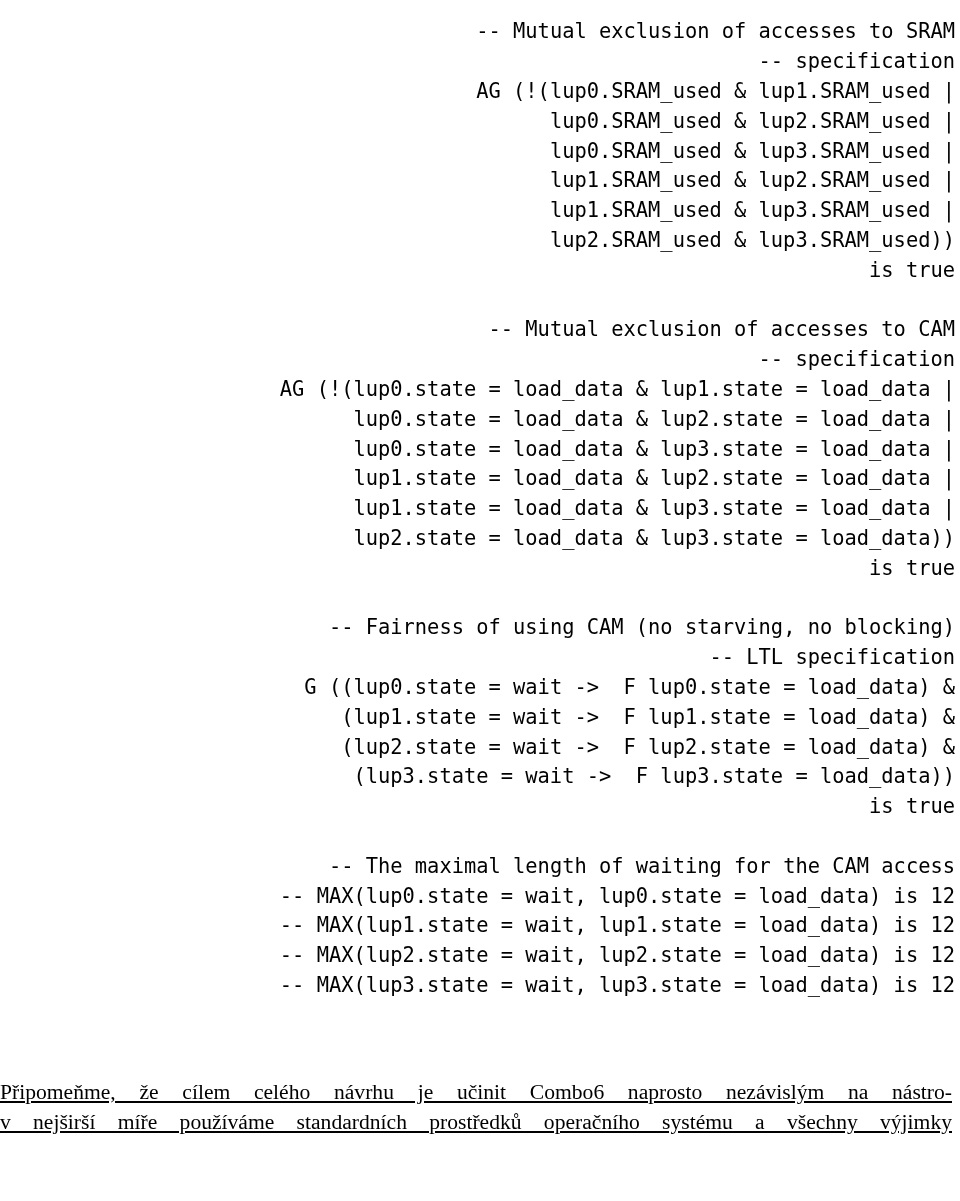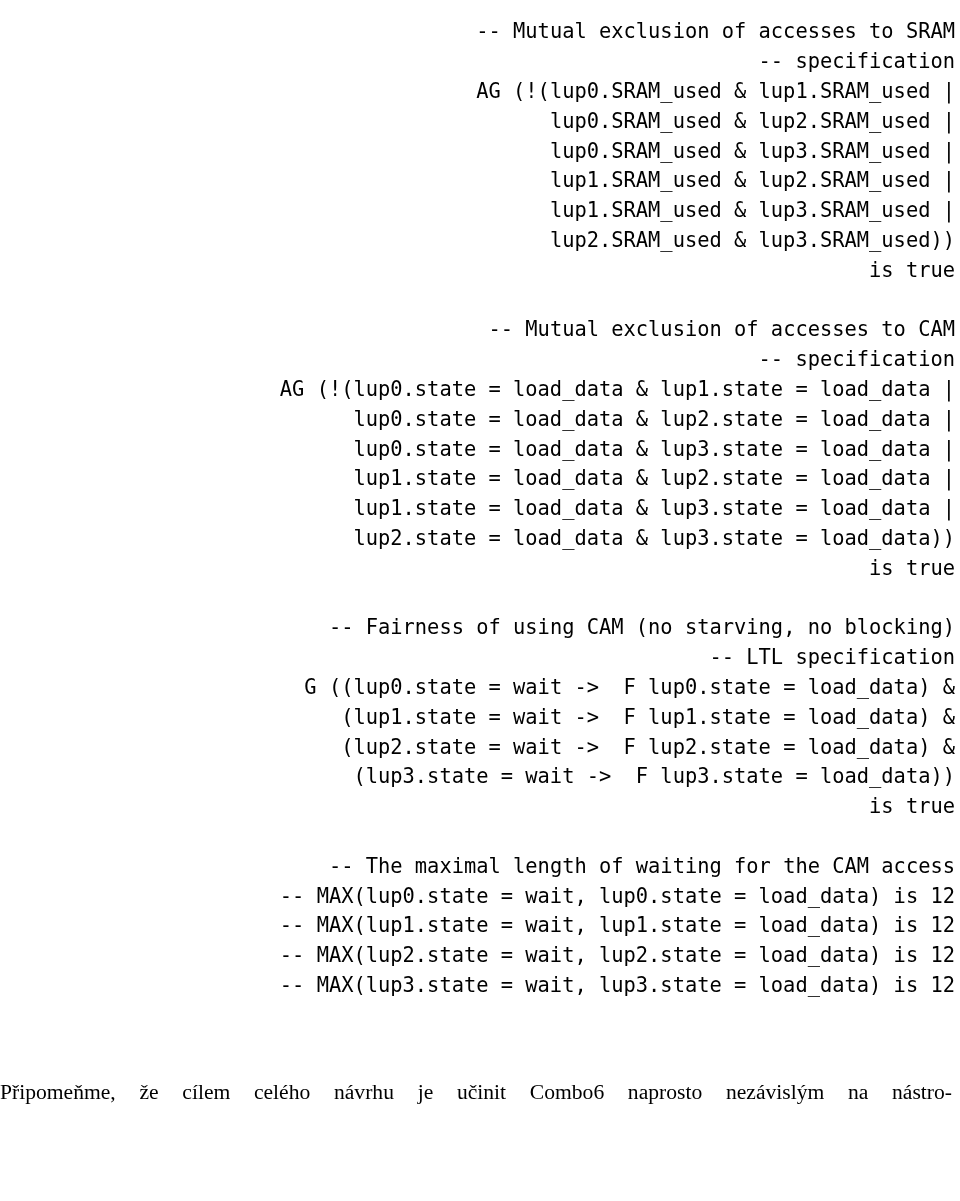--- a/index.html
+++ b/index.html
@@ -68,20 +68,21 @@
     position: absolute;
     left: 0;
     top: 1078px;
     width: 952px;
     font-family: "Liberation Serif", "DejaVu Serif", serif;
     font-size: 21.6px;
     line-height: 29.6px;
     text-align: justify;
     text-justify: inter-word;
     hyphens: manual;
+    text-decoration: underline;
   }
   .body-para .pline {
     display: block;
     text-align: justify;
     text-align-last: justify;
     white-space: pre-wrap;
   }
   .body-para .pline.last {
     text-align-last: left;
   }
@@ -89,15 +90,16 @@
 </head>
 <body>
 
 <div class="page">
 
   <pre class="listing" id="listing-root"><div class="code-line">-- Mutual exclusion of accesses to SRAM</div><div class="code-line">-- specification</div><div class="code-line">AG (!(lup0.SRAM_used &amp; lup1.SRAM_used |</div><div class="code-line">      lup0.SRAM_used &amp; lup2.SRAM_used |</div><div class="code-line">      lup0.SRAM_used &amp; lup3.SRAM_used |</div><div class="code-line">      lup1.SRAM_used &amp; lup2.SRAM_used |</div><div class="code-line">      lup1.SRAM_used &amp; lup3.SRAM_used |</div><div class="code-line">      lup2.SRAM_used &amp; lup3.SRAM_used))</div><div class="code-line">is true</div><div class="code-line blank">&nbsp;</div><div class="code-line">-- Mutual exclusion of accesses to CAM</div><div class="code-line">-- specification</div><div class="code-line">AG (!(lup0.state = load_data &amp; lup1.state = load_data |</div><div class="code-line">      lup0.state = load_data &amp; lup2.state = load_data |</div><div class="code-line">      lup0.state = load_data &amp; lup3.state = load_data |</div><div class="code-line">      lup1.state = load_data &amp; lup2.state = load_data |</div><div class="code-line">      lup1.state = load_data &amp; lup3.state = load_data |</div><div class="code-line">      lup2.state = load_data &amp; lup3.state = load_data))</div><div class="code-line">is true</div><div class="code-line blank">&nbsp;</div><div class="code-line">-- Fairness of using CAM (no starving, no blocking)</div><div class="code-line">-- LTL specification</div><div class="code-line">G ((lup0.state = wait -&gt;  F lup0.state = load_data) &amp;</div><div class="code-line">   (lup1.state = wait -&gt;  F lup1.state = load_data) &amp;</div><div class="code-line">   (lup2.state = wait -&gt;  F lup2.state = load_data) &amp;</div><div class="code-line">   (lup3.state = wait -&gt;  F lup3.state = load_data))</div><div class="code-line">is true</div><div class="code-line blank">&nbsp;</div><div class="code-line">-- The maximal length of waiting for the CAM access</div><div class="code-line">-- MAX(lup0.state = wait, lup0.state = load_data) is 12</div><div class="code-line">-- MAX(lup1.state = wait, lup1.state = load_data) is 12</div><div class="code-line">-- MAX(lup2.state = wait, lup2.state = load_data) is 12</div><div class="code-line">-- MAX(lup3.state = wait, lup3.state = load_data) is 12</div></pre>
 
 
   <div class="body-para" id="para-root">
       <span class="pline">Připomeňme, že cílem celého návrhu je učinit Combo6 naprosto nezávislým na nástro-</span>
+      <span class="pline">v nejširší míře používáme standardních prostředků operačního systému a všechny výjimky</span>
     </div>
 
 </div>
 
 </body></html>

